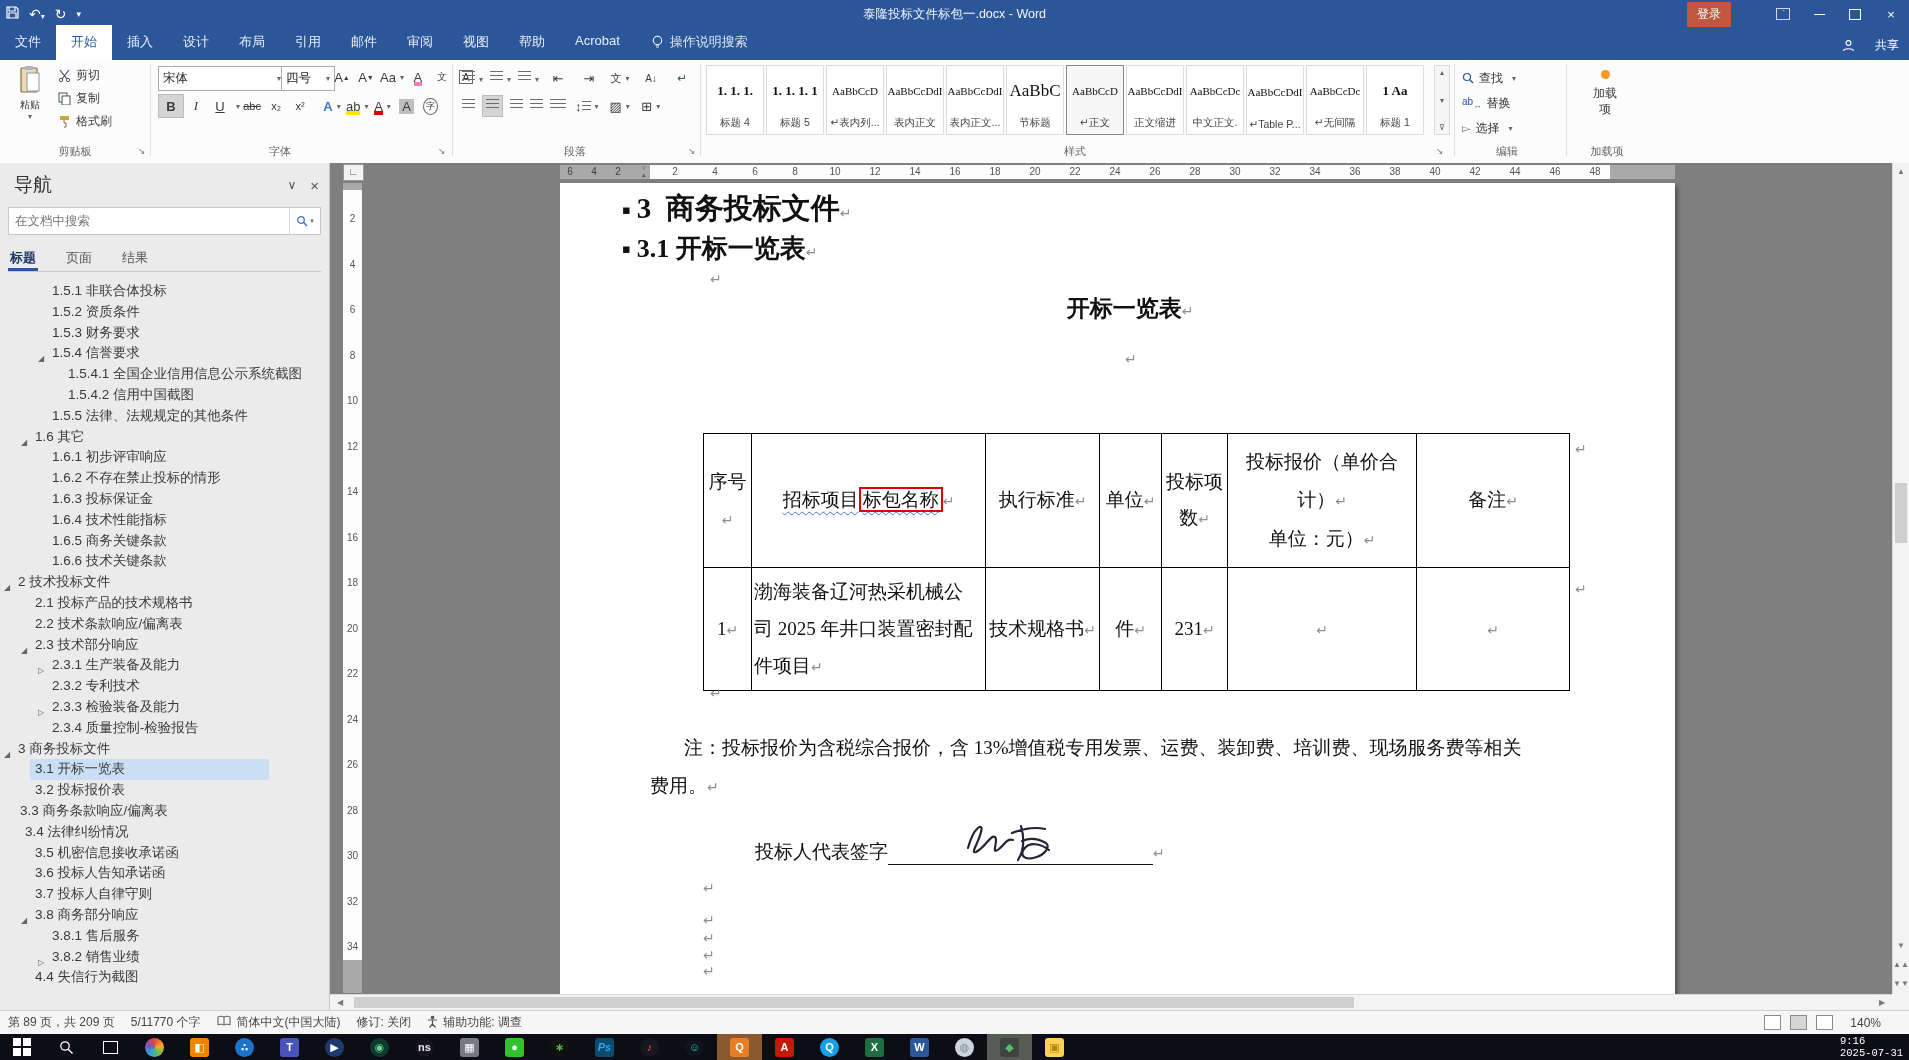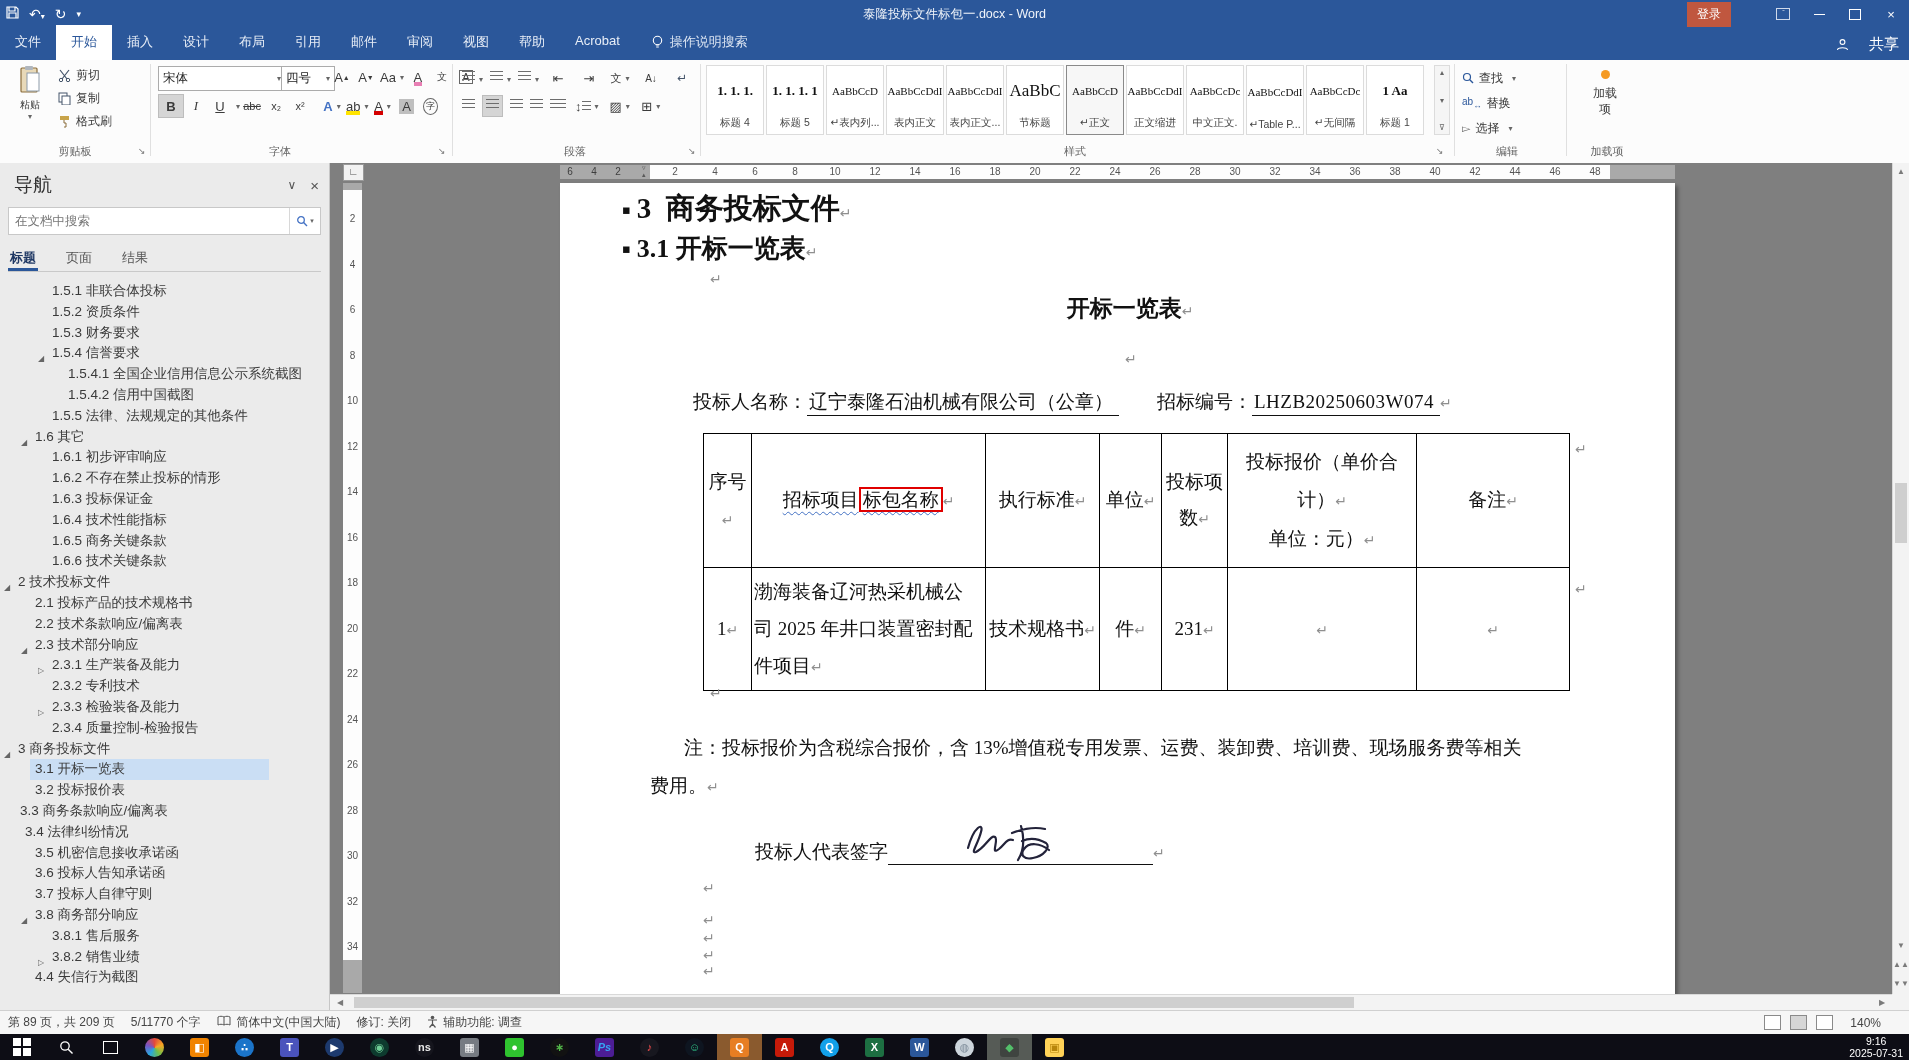--- a/index.html
+++ b/index.html
@@ -16,21 +16,21 @@
   #signin{background:#c0573f;color:#fff;font-size:12px;padding:4px 10px;margin-right:34px;}
   .winbtn{width:36px;height:28px;display:flex;align-items:center;justify-content:center;color:#fff;font-size:13px;}
   #btn-max i{display:block;width:10px;height:9px;border:1px solid #fff;}
   #btn-min i{display:block;width:11px;border-top:1px solid #fff;}
   #btn-ribbonopt i{display:block;width:12px;height:10px;border:1px solid #cfd9ea;font-size:8px;line-height:8px;text-align:center;color:#cfd9ea;}
   
   #tabrow{position:absolute;left:0;top:28px;width:100%;height:32px;background:#2b579a;display:flex;align-items:flex-end;}
   .tab{color:#e8eef7;font-size:13px;padding:8px 15px 9px 15px;cursor:default;white-space:nowrap;}
   .tab.active{background:#fff;color:#2b579a;}
   #assist{display:flex;align-items:center;gap:6px;color:#dde6f3;font-size:13px;padding:8px 10px 9px 16px;}
-  #share{position:absolute;right:10px;bottom:6px;color:#fff;font-size:15px;display:flex;align-items:center;gap:20px;}
+  #share{position:absolute;right:10px;bottom:6px;color:#fff;font-size:12px;display:flex;align-items:center;gap:20px;}
   
   #ribbon{position:absolute;left:0;top:60px;width:100%;height:103px;background:#fcfcfc;border-bottom:1px solid #c6c6c6;font-size:12px;color:#3b3b3b;}
   .rdiv{position:absolute;top:4px;height:92px;width:1px;background:#e0e0e0;}
   .glabel{position:absolute;top:84px;height:16px;font-size:11px;color:#666;text-align:center;}
   .launcher{position:absolute;top:86px;font-size:9px;color:#777;}
   .mini{display:inline-flex;align-items:center;justify-content:center;height:22px;min-width:20px;padding:0 2px;color:#3b3b3b;font-size:13px;}
   .pressed{background:#d5d5d5;border:1px solid #bdbdbd;}
   .combob{position:absolute;height:23px;border:1px solid #ababab;background:#fff;font-size:12.5px;display:flex;align-items:center;padding:0 4px;justify-content:space-between;color:#222;}
   .dd{font-size:8px;color:#666;margin-left:4px;}
   .bars{display:inline-block;width:13px;height:11px;background:repeating-linear-gradient(#6d6d6d 0 1.5px,transparent 1.5px 4px);}
@@ -110,21 +110,21 @@
   .vwicon{width:15px;height:13px;border:1px solid #8a8a8a;background:#fff;position:relative;}
   .vwicon.on{background:#d6d6d6;}
   
   #taskbar{position:absolute;left:0;bottom:0;width:100%;height:26px;background:#0d0d15;display:flex;align-items:center;}
   .tbcell{width:44px;height:26px;display:flex;align-items:center;justify-content:center;flex:none;}
   .appc{width:45px;height:26px;display:flex;align-items:center;justify-content:center;flex:none;}
   .appi{width:19px;height:19px;display:flex;align-items:center;justify-content:center;font-size:11px;font-weight:bold;line-height:19px;}
   .appi.circle{border-radius:50%;}
   .appi.square{border-radius:3px;}
   .rainbow{background:conic-gradient(#e4483b,#f7a823,#6fbf4a,#2aa7de,#7a53c1,#e4483b);border-radius:50%;}
-  #clock{position:absolute;right:6px;top:1px;text-align:center;color:#fff;font-size:10.5px;line-height:12px;}
+  #clock{position:absolute;right:6px;top:1px;text-align:left;color:#fff;font-size:10.5px;line-height:12px;font-family:Liberation Mono, monospace;}
   #start-grid{display:grid;grid-template-columns:8px 8px;grid-template-rows:8px 8px;gap:2px;}
   #start-grid i{background:#fff;}
   .tvi{width:13px;height:11px;border:1px solid #fff;}
 </style>
 </head>
 <body>
 
 <div id="app">
 
   <div id="titlebar">
@@ -561,23 +561,20 @@
         <span id="vnums"><span class="vnum" style="top: 30px;">2</span><span class="vnum" style="top: 75.5px;">4</span><span class="vnum" style="top: 121px;">6</span><span class="vnum" style="top: 166.5px;">8</span><span class="vnum" style="top: 212px;">10</span><span class="vnum" style="top: 257.5px;">12</span><span class="vnum" style="top: 303px;">14</span><span class="vnum" style="top: 348.5px;">16</span><span class="vnum" style="top: 394px;">18</span><span class="vnum" style="top: 439.5px;">20</span><span class="vnum" style="top: 485px;">22</span><span class="vnum" style="top: 530.5px;">24</span><span class="vnum" style="top: 576px;">26</span><span class="vnum" style="top: 621.5px;">28</span><span class="vnum" style="top: 667px;">30</span><span class="vnum" style="top: 712.5px;">32</span><span class="vnum" style="top: 758px;">34</span></span>
       </div>
 
       <div id="page">
         <div id="h1"><span class="blt">▪</span><span>3  商务投标文件</span><span class="pm">↵</span></div>
         <div id="h2"><span class="blt">▪</span><span>3.1 开标一览表</span><span class="pm">↵</span></div>
         <span class="pm abs" style="left:150px;top:88px;">↵</span>
         <div id="tbl-title"><span>开标一览表</span><span class="pm">↵</span></div>
         <span class="pm abs" style="left:565px;top:168px;">↵</span>
 
-        <div id="bidline">
-          <span>投标人名称：</span><span class="ul">辽宁泰隆石油机械有限公司（公章）</span><span style="display:inline-block;width:38px;"></span><span>招标编号：</span><span class="ul" style="letter-spacing:0.5px;">LHZB20250603W074</span><span class="pm">↵</span>
-        </div>
 
         <table id="bidtable">
           <colgroup>
               <col style="width:48px;">
               <col style="width:234px;">
               <col style="width:114px;">
               <col style="width:62px;">
               <col style="width:66px;">
               <col style="width:189px;">
               <col style="width:153px;">
@@ -710,21 +707,21 @@
         <span class="appc">
           <span class="appi square" style="background: rgb(118, 123, 130); color: rgb(255, 255, 255);">▦</span>
         </span>
         <span class="appc">
           <span class="appi square" style="background: rgb(47, 195, 47); color: rgb(255, 255, 255);">●</span>
         </span>
         <span class="appc">
           <span class="appi circle" style="background: rgb(18, 18, 18); color: rgb(81, 181, 72);">∗</span>
         </span>
         <span class="appc">
-          <span class="appi square" style="background: #4c1d95; color: rgb(53, 164, 244); font-style: italic;">Ps</span>
+          <span class="appi square" style="background: #0c4a6e; color: rgb(53, 164, 244); font-style: italic;">Ps</span>
         </span>
         <span class="appc">
           <span class="appi circle" style="background: rgb(23, 23, 31); color: rgb(255, 80, 80);">♪</span>
         </span>
         <span class="appc">
           <span class="appi circle" style="background: rgb(14, 21, 32); color: rgb(49, 201, 138);">☺</span>
         </span>
         <span class="appc" style="background: rgb(138, 90, 46);">
           <span class="appi square" style="background: rgb(231, 126, 35); color: rgb(255, 255, 255);">Q</span>
         </span>

